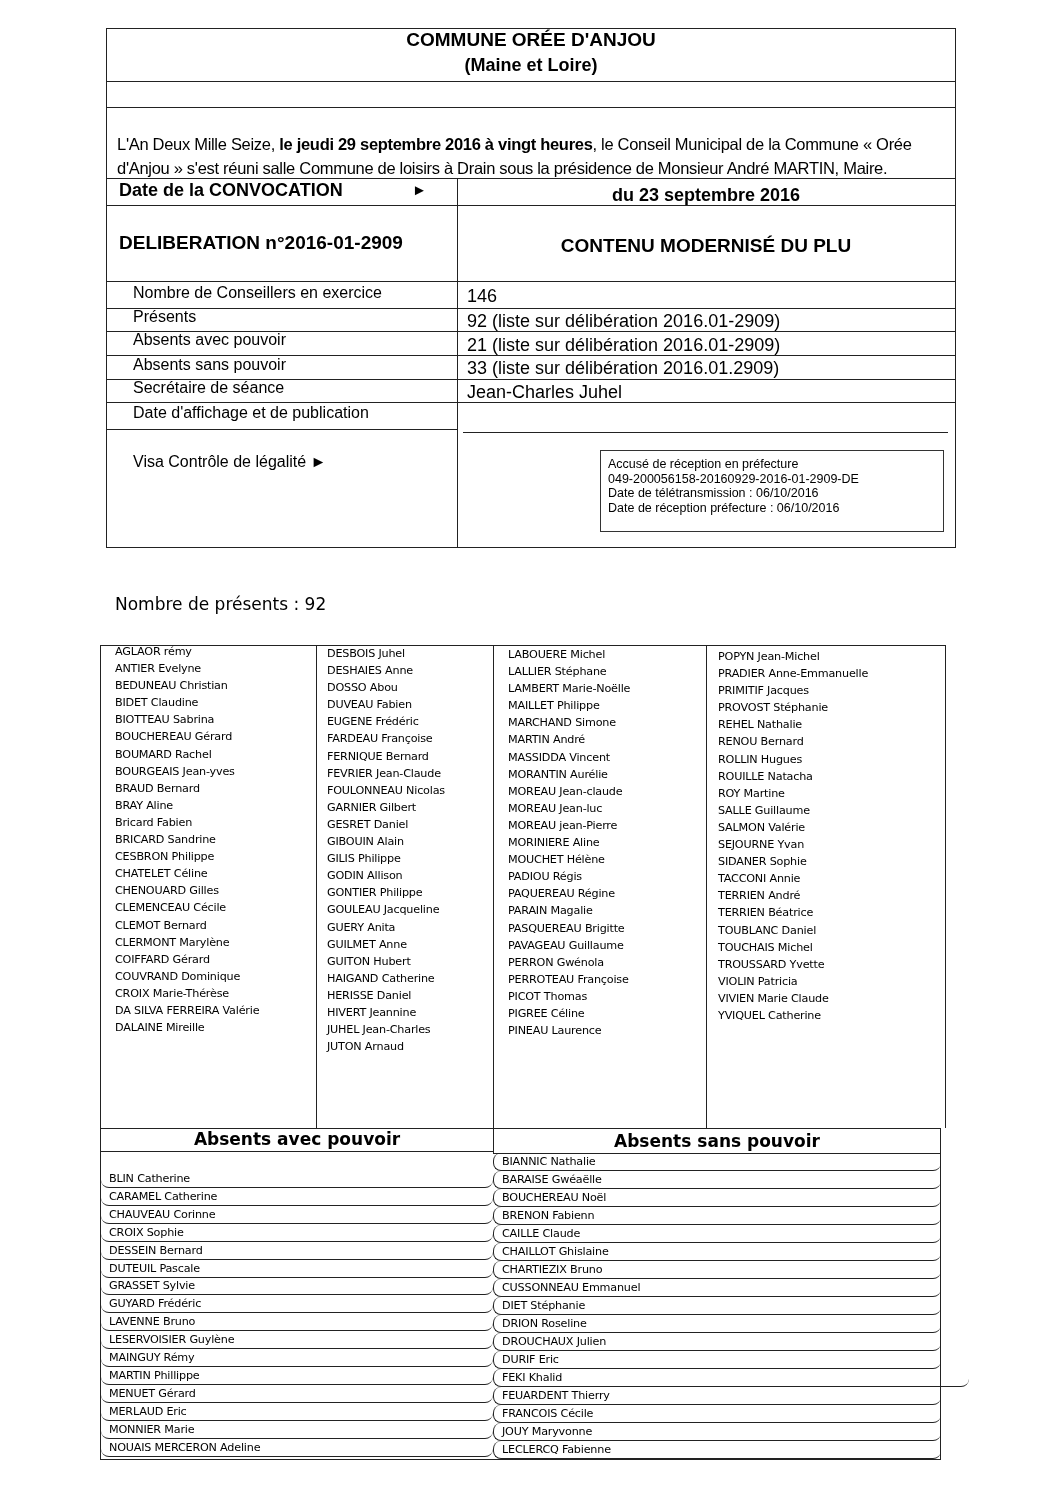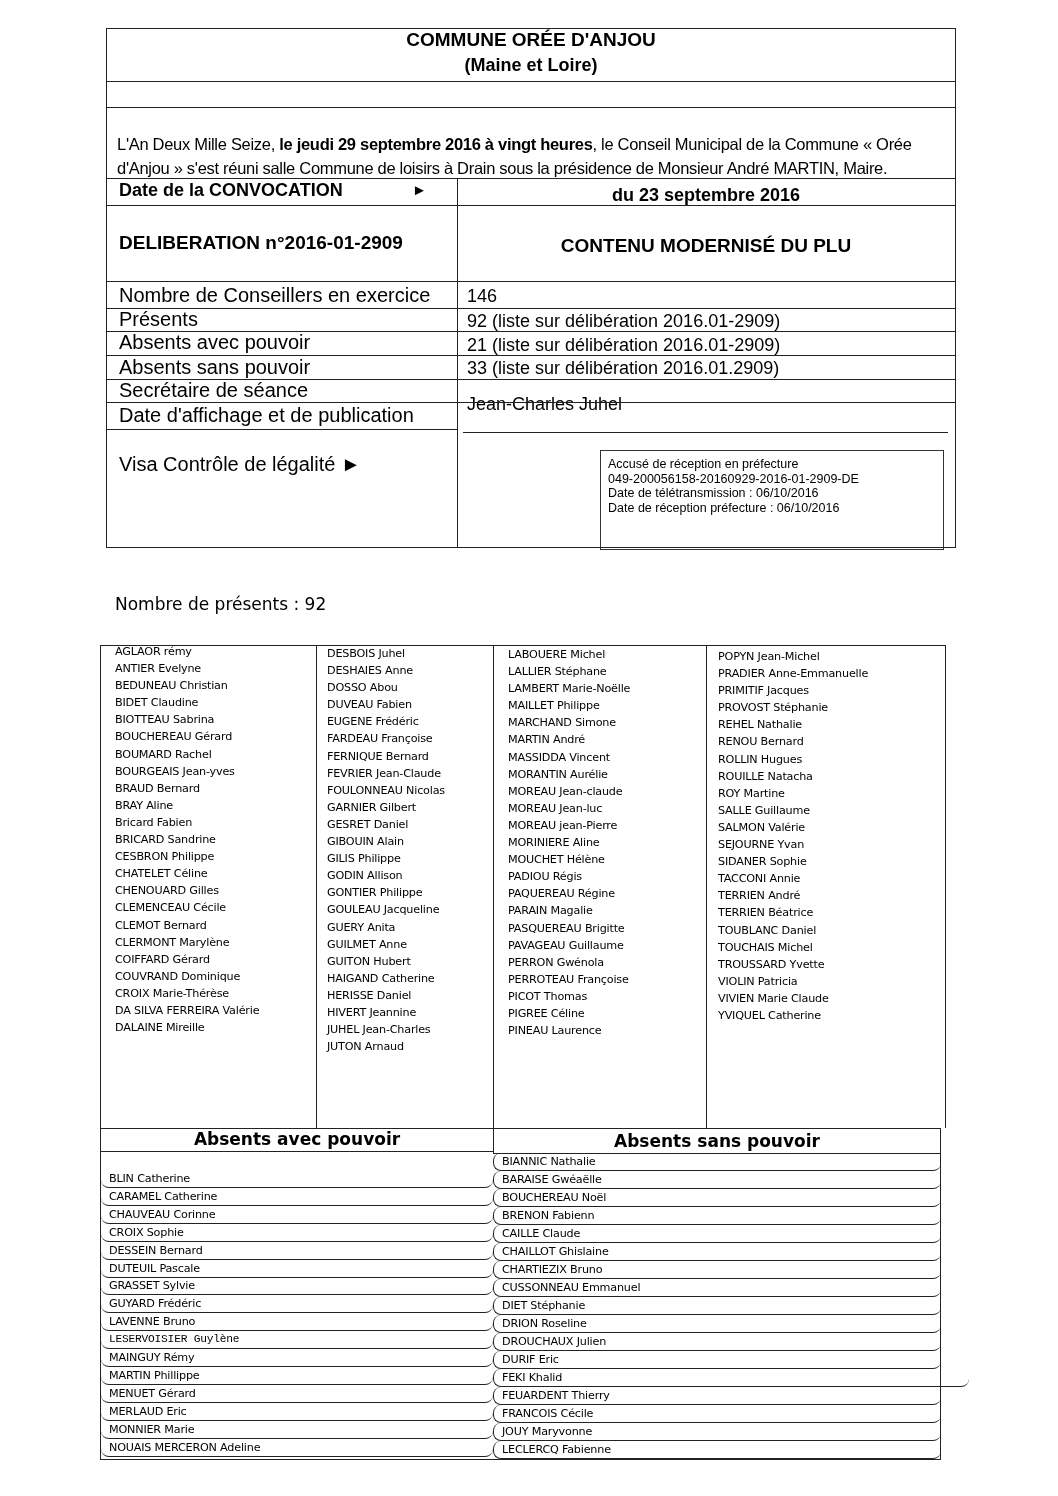--- a/index.html
+++ b/index.html
@@ -4,24 +4,24 @@
 <style>
   html, body { margin: 0; padding: 0; background: #ffffff; }
   body { width: 1058px; height: 1496px; position: relative; color: #000; font-family: "Liberation Sans", sans-serif; overflow: hidden; }
   .abs { position: absolute; }
   .hdr-box { position: absolute; left: 106px; top: 28px; width: 850px; height: 520px; border: 1px solid #222; box-sizing: border-box; }
   .t1 { position: absolute; left: 0; width: 100%; text-align: center; font-weight: bold; }
   .hline { position: absolute; height: 0; border-top: 1px solid #222; }
   .vline { position: absolute; width: 0; border-left: 1px solid #222; }
   .intro { position: absolute; left: 10px; top: 103px; width: 835px; font-size: 16.5px; line-height: 24px; letter-spacing: -0.3px; }
   .intro b { font-weight: bold; }
-  .row-label { position: absolute; left: 12px; font-size: 20px; }
+  .row-label { position: absolute; left: 26px; font-size: 16px; }
   .row-val { position: absolute; left: 360px; font-size: 18px; }
   .bold18 { font-weight: bold; font-size: 18px; }
-  .ar-box { position: absolute; left: 493px; top: 421px; width: 344px; height: 100px; border: 1px solid #333; box-sizing: border-box; padding: 6px 0 0 7px; font-size: 12.5px; line-height: 14.5px; }
+  .ar-box { position: absolute; left: 493px; top: 421px; width: 344px; height: 82px; border: 1px solid #333; box-sizing: border-box; padding: 6px 0 0 7px; font-size: 12.5px; line-height: 14.5px; }
   .nb-present { position: absolute; left: 115px; top: 594px; font-size: 17px; font-family: "DejaVu Sans", sans-serif; }
   .present-box { position: absolute; left: 100px; top: 645px; width: 846px; height: 483px; border-top: 1px solid #222; border-left: 1px solid #222; border-right: 1px solid #222; box-sizing: border-box; }
   .pcol { position: absolute; top: 0; }
   .pcol .name { font-family: "DejaVu Sans", sans-serif; font-size: 11.2px; line-height: 17.1px; white-space: nowrap; letter-spacing: -0.2px; }
   .abs-box { position: absolute; left: 100px; top: 1128px; width: 841px; height: 332px; border: 1px solid #222; box-sizing: border-box; }
   .abs-title { position: absolute; font-family: "DejaVu Sans", sans-serif; font-weight: bold; font-size: 17px; text-align: center; }
   .abs-row { position: absolute; height: 18px; border-bottom: 1px solid #222; box-sizing: border-box; font-family: "DejaVu Sans", sans-serif; font-size: 11.2px; line-height: 17px; padding-left: 8px; white-space: nowrap; letter-spacing: -0.2px; border-radius: 8px; }
 </style>
 </head>
 <body>
@@ -58,21 +58,21 @@
 
   <div class="row-label" style="top:302px;">Absents avec pouvoir</div>
   <div class="row-val" style="top:306px;">21   (liste sur délibération 2016.01-2909)</div>
   <div class="hline" style="left:0;width:848px;top:326px;"></div>
 
   <div class="row-label" style="top:327px;">Absents sans pouvoir</div>
   <div class="row-val" style="top:329px;">33   (liste sur délibération 2016.01.2909)</div>
   <div class="hline" style="left:0;width:848px;top:350px;"></div>
 
   <div class="row-label" style="top:350px;">Secrétaire de séance</div>
-  <div class="row-val" style="top:365px;text-align:right;">Jean-Charles Juhel</div>
+  <div class="row-val" style="top:353px;text-align:right;">Jean-Charles Juhel</div>
   <div class="hline" style="left:0;width:848px;top:373px;"></div>
 
   <div class="row-label" style="top:375px;">Date d'affichage et de publication</div>
   <div class="row-val" style="top:377px;"></div>
   <div class="hline" style="left:0;width:350px;top:400px;"></div>
   <div class="hline" style="left:356px;width:485px;top:403px;"></div>
 
   <div class="row-label" style="top:424px;">Visa Contrôle de légalité ►</div>
 
   <div class="ar-box">
@@ -201,21 +201,21 @@
   <div id="avec-list">
       <div class="abs-row" style="left: 0px; width: 392px; top: 41px;">BLIN Catherine</div>
       <div class="abs-row" style="left: 0px; width: 392px; top: 58.9px;">CARAMEL  Catherine</div>
       <div class="abs-row" style="left: 0px; width: 392px; top: 76.8px;">CHAUVEAU Corinne</div>
       <div class="abs-row" style="left: 0px; width: 392px; top: 94.7px;">CROIX Sophie</div>
       <div class="abs-row" style="left: 0px; width: 392px; top: 112.6px;">DESSEIN Bernard</div>
       <div class="abs-row" style="left: 0px; width: 392px; top: 130.5px;">DUTEUIL Pascale</div>
       <div class="abs-row" style="left: 0px; width: 392px; top: 148.4px;">GRASSET  Sylvie</div>
       <div class="abs-row" style="left: 0px; width: 392px; top: 166.3px;">GUYARD  Frédéric</div>
       <div class="abs-row" style="left: 0px; width: 392px; top: 184.2px;">LAVENNE Bruno</div>
-      <div class="abs-row" style="left: 0px; width: 392px; top: 202.1px; font-family: Liberation Mono, monospace;">LESERVOISIER Guylène</div>
+      <div class="abs-row" style="left: 0px; width: 392px; top: 202.1px;">LESERVOISIER Guylène</div>
       <div class="abs-row" style="left: 0px; width: 392px; top: 220px;">MAINGUY Rémy</div>
       <div class="abs-row" style="left: 0px; width: 392px; top: 237.9px;">MARTIN  Phillippe</div>
       <div class="abs-row" style="left: 0px; width: 392px; top: 255.8px;">MENUET  Gérard</div>
       <div class="abs-row" style="left: 0px; width: 392px; top: 273.7px;">MERLAUD Eric</div>
       <div class="abs-row" style="left: 0px; width: 392px; top: 291.6px;">MONNIER  Marie</div>
       <div class="abs-row" style="left: 0px; width: 392px; top: 309.5px;">NOUAIS MERCERON Adeline</div>
     </div>
   <div id="sans-list">
       <div class="abs-row" style="left: 392px; width: 448px; top: 24px; border-left: 1px solid rgb(34, 34, 34);">BIANNIC  Nathalie</div>
       <div class="abs-row" style="left: 392px; width: 448px; top: 42px; border-left: 1px solid rgb(34, 34, 34);">BARAISE Gwéaëlle</div>

